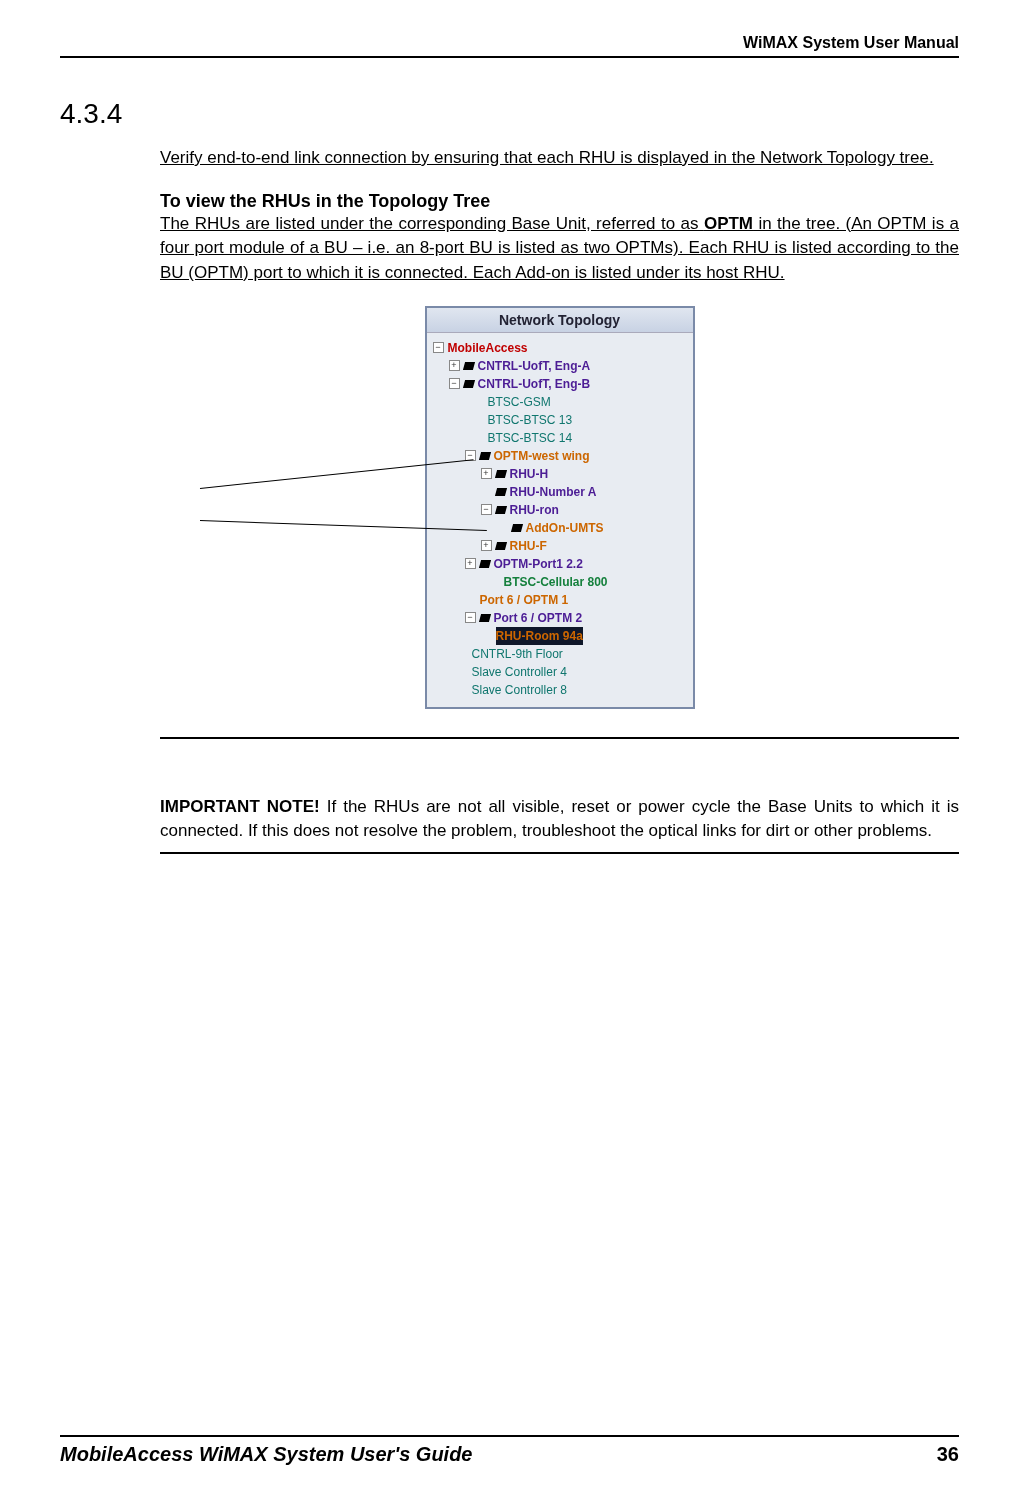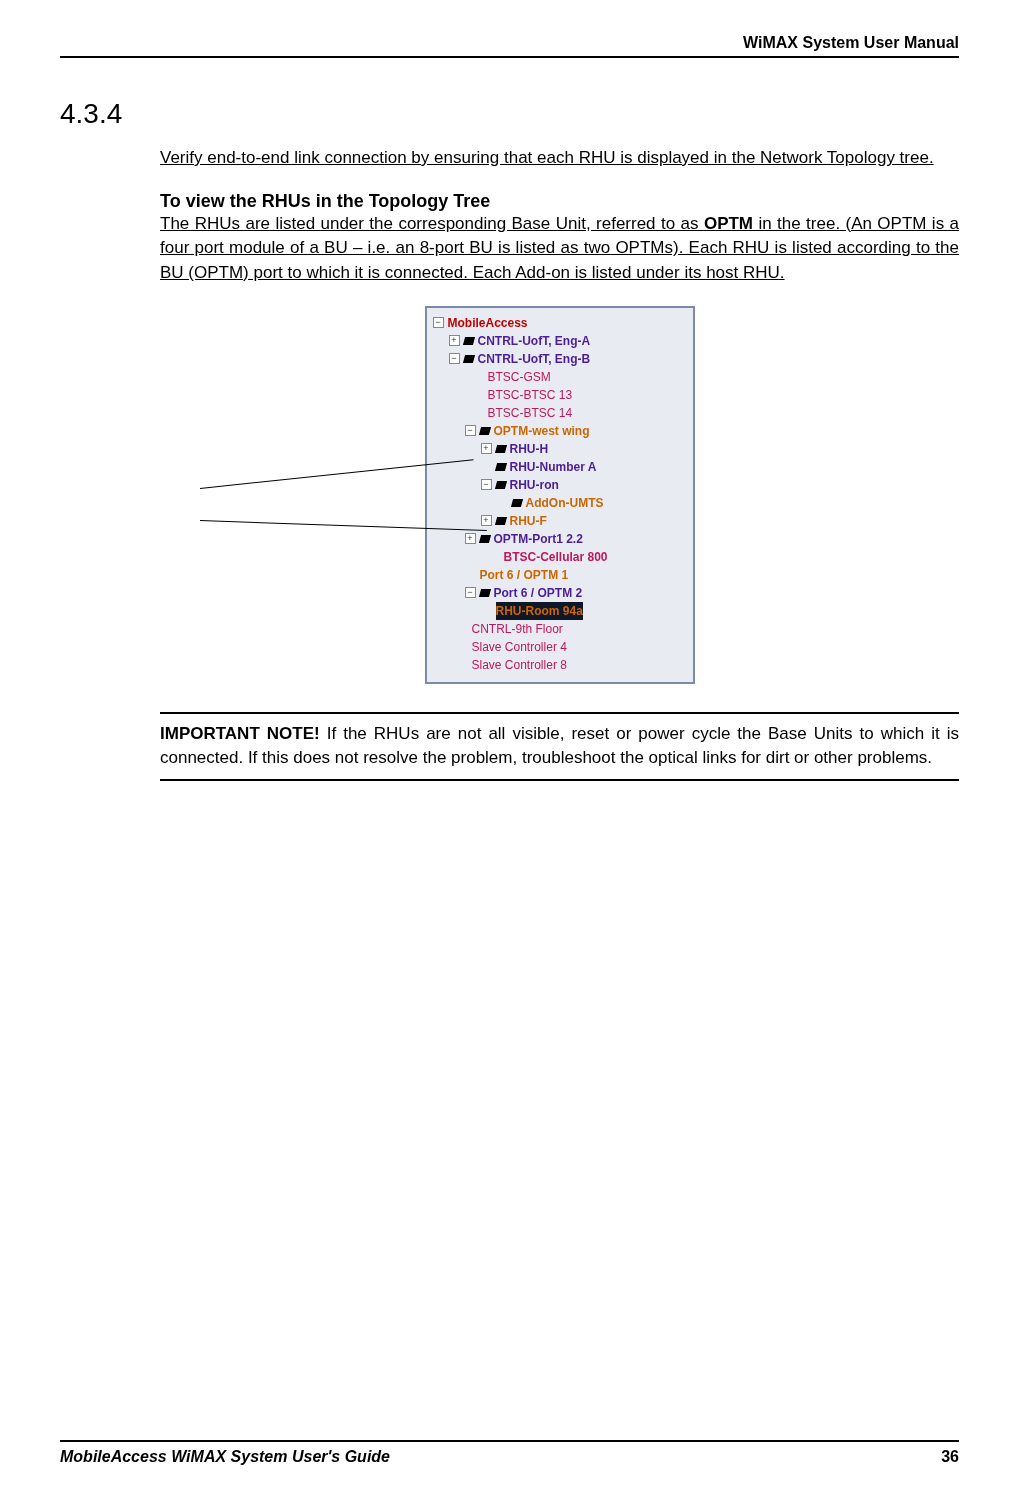--- a/index.html
+++ b/index.html
@@ -97,56 +97,57 @@
       align-items: center; justify-content: center;
       font-size: 9px; line-height: 1;
       background: #fff;
       color: #333;
       margin-right: 2px;
     }
     .exp-spacer { display:inline-block; width:13px; }
     .node-red { color: #c00000; font-weight: bold; }
     .node-black { color: #4c1d95; font-weight: bold; }
     .node-orange { color: #cc6600; font-weight: bold; }
-    .node-grey { color: #be185d; padding-left: 8px; }
-    .node-green { color: #be185d; font-weight: bold; padding-left: 24px; }
+    .node-grey { color: #0f766e; padding-left: 8px; }
+    .node-green { color: #15803d; font-weight: bold; padding-left: 24px; }
     .sel { background: #0f172a; }
     .arrow-line {
       position: absolute;
       height: 1px;
       background: #000;
     }
     .note-box {
       border-top: 2px solid #000;
       border-bottom: 2px solid #000;
       padding: 8px 0;
       margin-bottom: 20px;
     }
     .note-text {
       font-size: 17px;
       line-height: 1.45;
       text-align: justify;
+      margin-top: 48px;
     }
     .footer {
       position: absolute;
       bottom: 30px;
       left: 60px;
       right: 60px;
     }
     .footer-rule {
       border: none;
       border-top: 2px solid #000;
       margin-bottom: 6px;
     }
     .footer-row {
       display: flex;
       justify-content: space-between;
       font-weight: bold;
       font-style: italic;
-      font-size: 16px;
+      font-size: 20px;
     }
     .footer-page { font-style: normal; }
     .flag-icon { width:10px; height:8px; background:#000; display:inline-block; transform: skewX(-15deg); margin-right:2px;}
   </style>
 </head>
 <body>
 
 <div class="header-title">WiMAX System User Manual</div>
 <hr class="header-rule">
 
@@ -162,20 +163,21 @@
 
   <p class="para">
     <span>The RHUs are listed under the corresponding Base Unit, referred to as </span><span class="bold-inline">OPTM</span><span> in the tree. (An OPTM is a four port module of a BU – i.e. an 8-port BU is listed as two OPTMs). Each RHU is listed according to the BU (OPTM) port to which it is connected. Each Add-on is listed under its host RHU.</span>
   </p>
 
   <div class="figure-wrap">
     <div class="arrow-line" style="top:182px; left:40px; width:275px; transform: rotate(-6deg); transform-origin:left center;"></div>
     <div class="arrow-line" style="top:214px; left:40px; width:287px; transform: rotate(2deg); transform-origin:left center;"></div>
 
     <div class="topology-panel">
+      <div class="topology-title">Network Topology</div>
       <div class="tree">
 
         <div class="tree-row indent-0">
           <span class="exp">−</span>
           <span class="node-red">MobileAccess</span>
         </div>
 
         <div class="tree-row indent-1">
           <span class="exp">+</span>
           <span class="flag-icon"></span>

